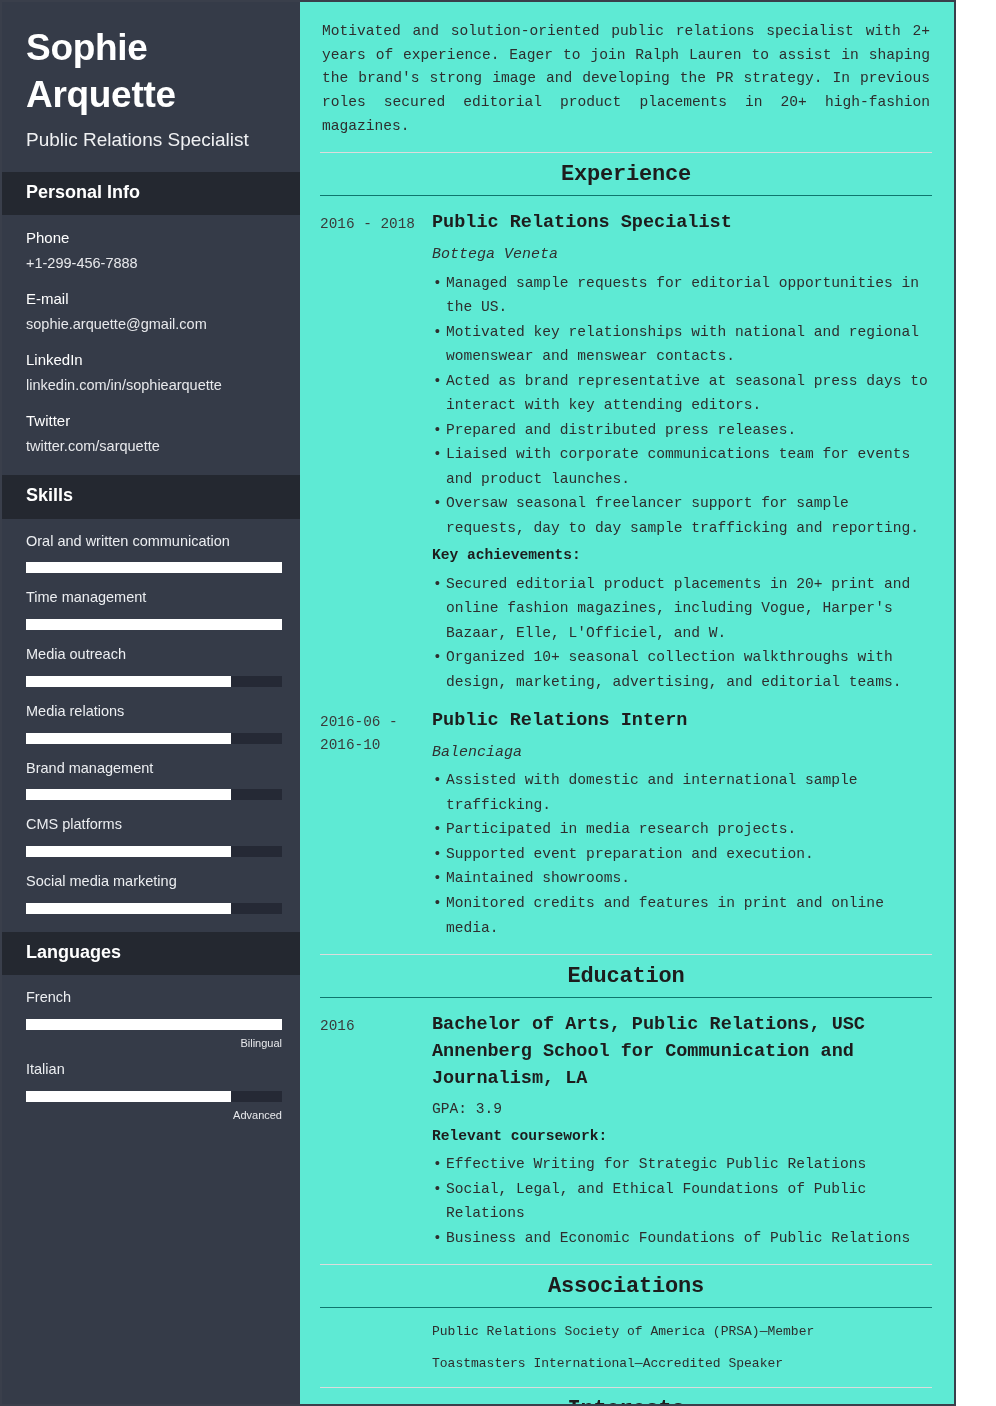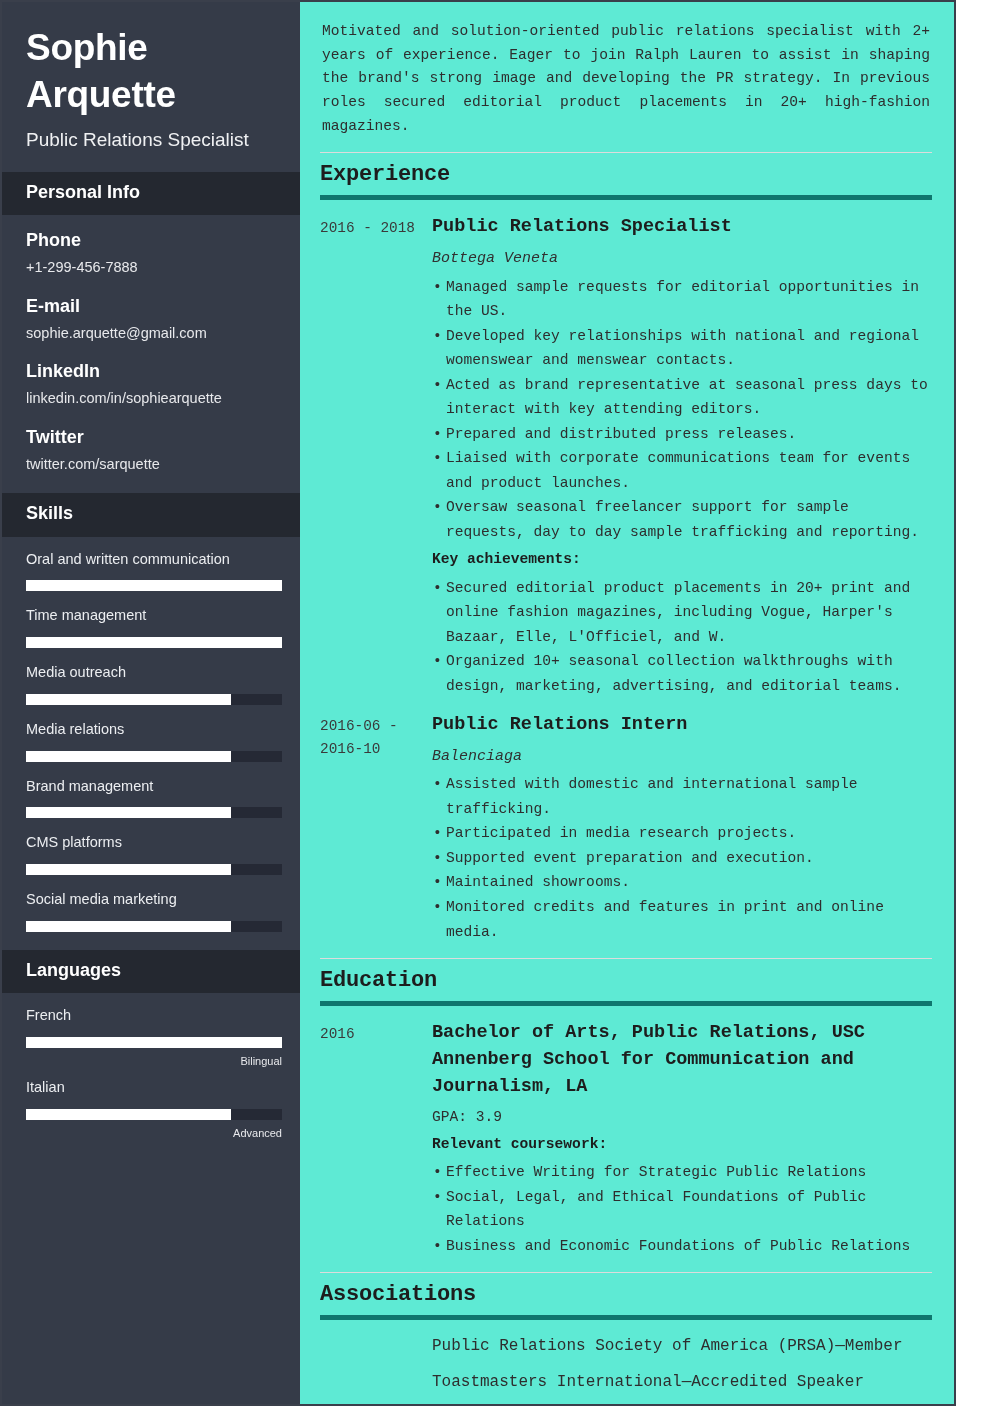--- a/index.html
+++ b/index.html
@@ -59,22 +59,22 @@
     color: #ffffff;
     line-height: 1.3;
   }
 
   .sb-body {
     padding: 12px 20px 4px 24px;
   }
 
   .contact-block { margin-bottom: 14px; }
   .contact-label {
-    font-size: 18px;
-    font-weight: bold;
+    font-size: 15px;
+    font-weight: normal;
     color: #ffffff;
     line-height: 1.5;
   }
   .contact-value {
     font-size: 14.5px;
     color: #e8e9ec;
     line-height: 1.55;
     margin-top: 2px;
     word-break: break-all;
   }
@@ -129,24 +129,25 @@
     padding: 0 2px;
   }
 
   .section { margin-top: 4px; }
 
   .sec-head {
     font-size: 22px;
     font-weight: bold;
     color: #1d1d1d;
     border-top: 1px solid #dcdcdc;
-    border-bottom: 5px solid #0f766e;
+    border-bottom: 1px solid #0f766e;
     padding: 9px 0 8px 0;
     margin-top: 14px;
     letter-spacing: -0.2px;
+    text-align: center;
   }
 
   .entry {
     display: flex;
     align-items: flex-start;
     padding-top: 14px;
   }
   .entry-date {
     flex: 0 0 112px;
     font-size: 14.4px;
@@ -202,21 +203,21 @@
     color: #2e2e2e;
   }
 
   .plain-row {
     display: flex;
     padding-top: 14px;
   }
   .plain-spacer { flex: 0 0 112px; }
   .plain-text {
     flex: 1 1 auto;
-    font-size: 16px;
+    font-size: 13px;
     color: #2e2e2e;
     line-height: 1.5;
   }
   .plain-row.tight { padding-top: 12px; }
 </style>
 </head>
 <body>
 
 <div class="page">
 
@@ -329,21 +330,21 @@
     <section class="section">
       <h2 class="sec-head">Experience</h2>
 
       <div class="entry">
         <div class="entry-date">2016 - 2018</div>
         <div class="entry-body">
           <div class="entry-title">Public Relations Specialist</div>
           <div class="entry-sub">Bottega Veneta</div>
           <ul class="bullets">
             <li>Managed sample requests for editorial opportunities in the US.</li>
-            <li>Developed key relationships with national and regional womenswear and menswear contacts.</li>
+            <li>Motivated key relationships with national and regional womenswear and menswear contacts.</li>
             <li>Acted as brand representative at seasonal press days to interact with key attending editors.</li>
             <li>Prepared and distributed press releases.</li>
             <li>Liaised with corporate communications team for events and product launches.</li>
             <li>Oversaw seasonal freelancer support for sample requests, day to day sample trafficking and reporting.</li>
           </ul>
           <div class="entry-strong">Key achievements:</div>
           <ul class="bullets">
             <li>Secured editorial product placements in 20+ print and online fashion magazines, including Vogue, Harper's Bazaar, Elle, L'Officiel, and W.</li>
             <li>Organized 10+ seasonal collection walkthroughs with design, marketing, advertising, and editorial teams.</li>
           </ul>

